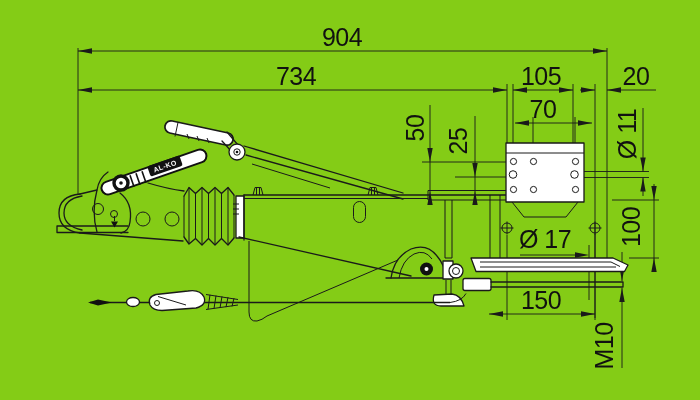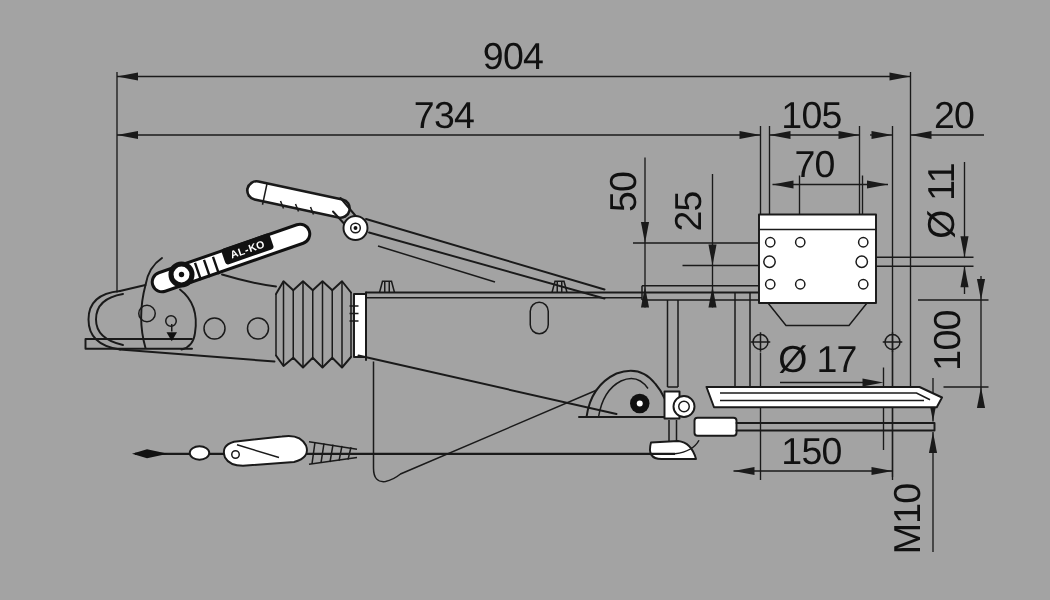--- a/index.html
+++ b/index.html
@@ -1,16 +1,16 @@
 <!DOCTYPE html>
 <html><head>
 <meta charset="utf-8">
 <style>
   html,body{margin:0;padding:0;background:#ffffff;}
-  .frame{position:relative;width:700px;height:400px;background:#a3a3a3;overflow:hidden;
+  .frame{position:relative;width:700px;height:400px;background:#84cc16;overflow:hidden;
          font-family:"Liberation Sans", sans-serif;}
   svg{display:block;}
   
   .o{stroke:#1a1a1a;stroke-width:1.3;fill:none;stroke-linejoin:round;stroke-linecap:round;}
   .of{stroke:#1a1a1a;stroke-width:1.3;fill:#ffffff;stroke-linejoin:round;}
   .thin{stroke:#1a1a1a;stroke-width:1;fill:none;}
   
   .d{stroke:#1a1a1a;stroke-width:0.9;fill:none;}
   .ar{fill:#1a1a1a;stroke:none;}
   .dk{fill:#111111;stroke:none;}

